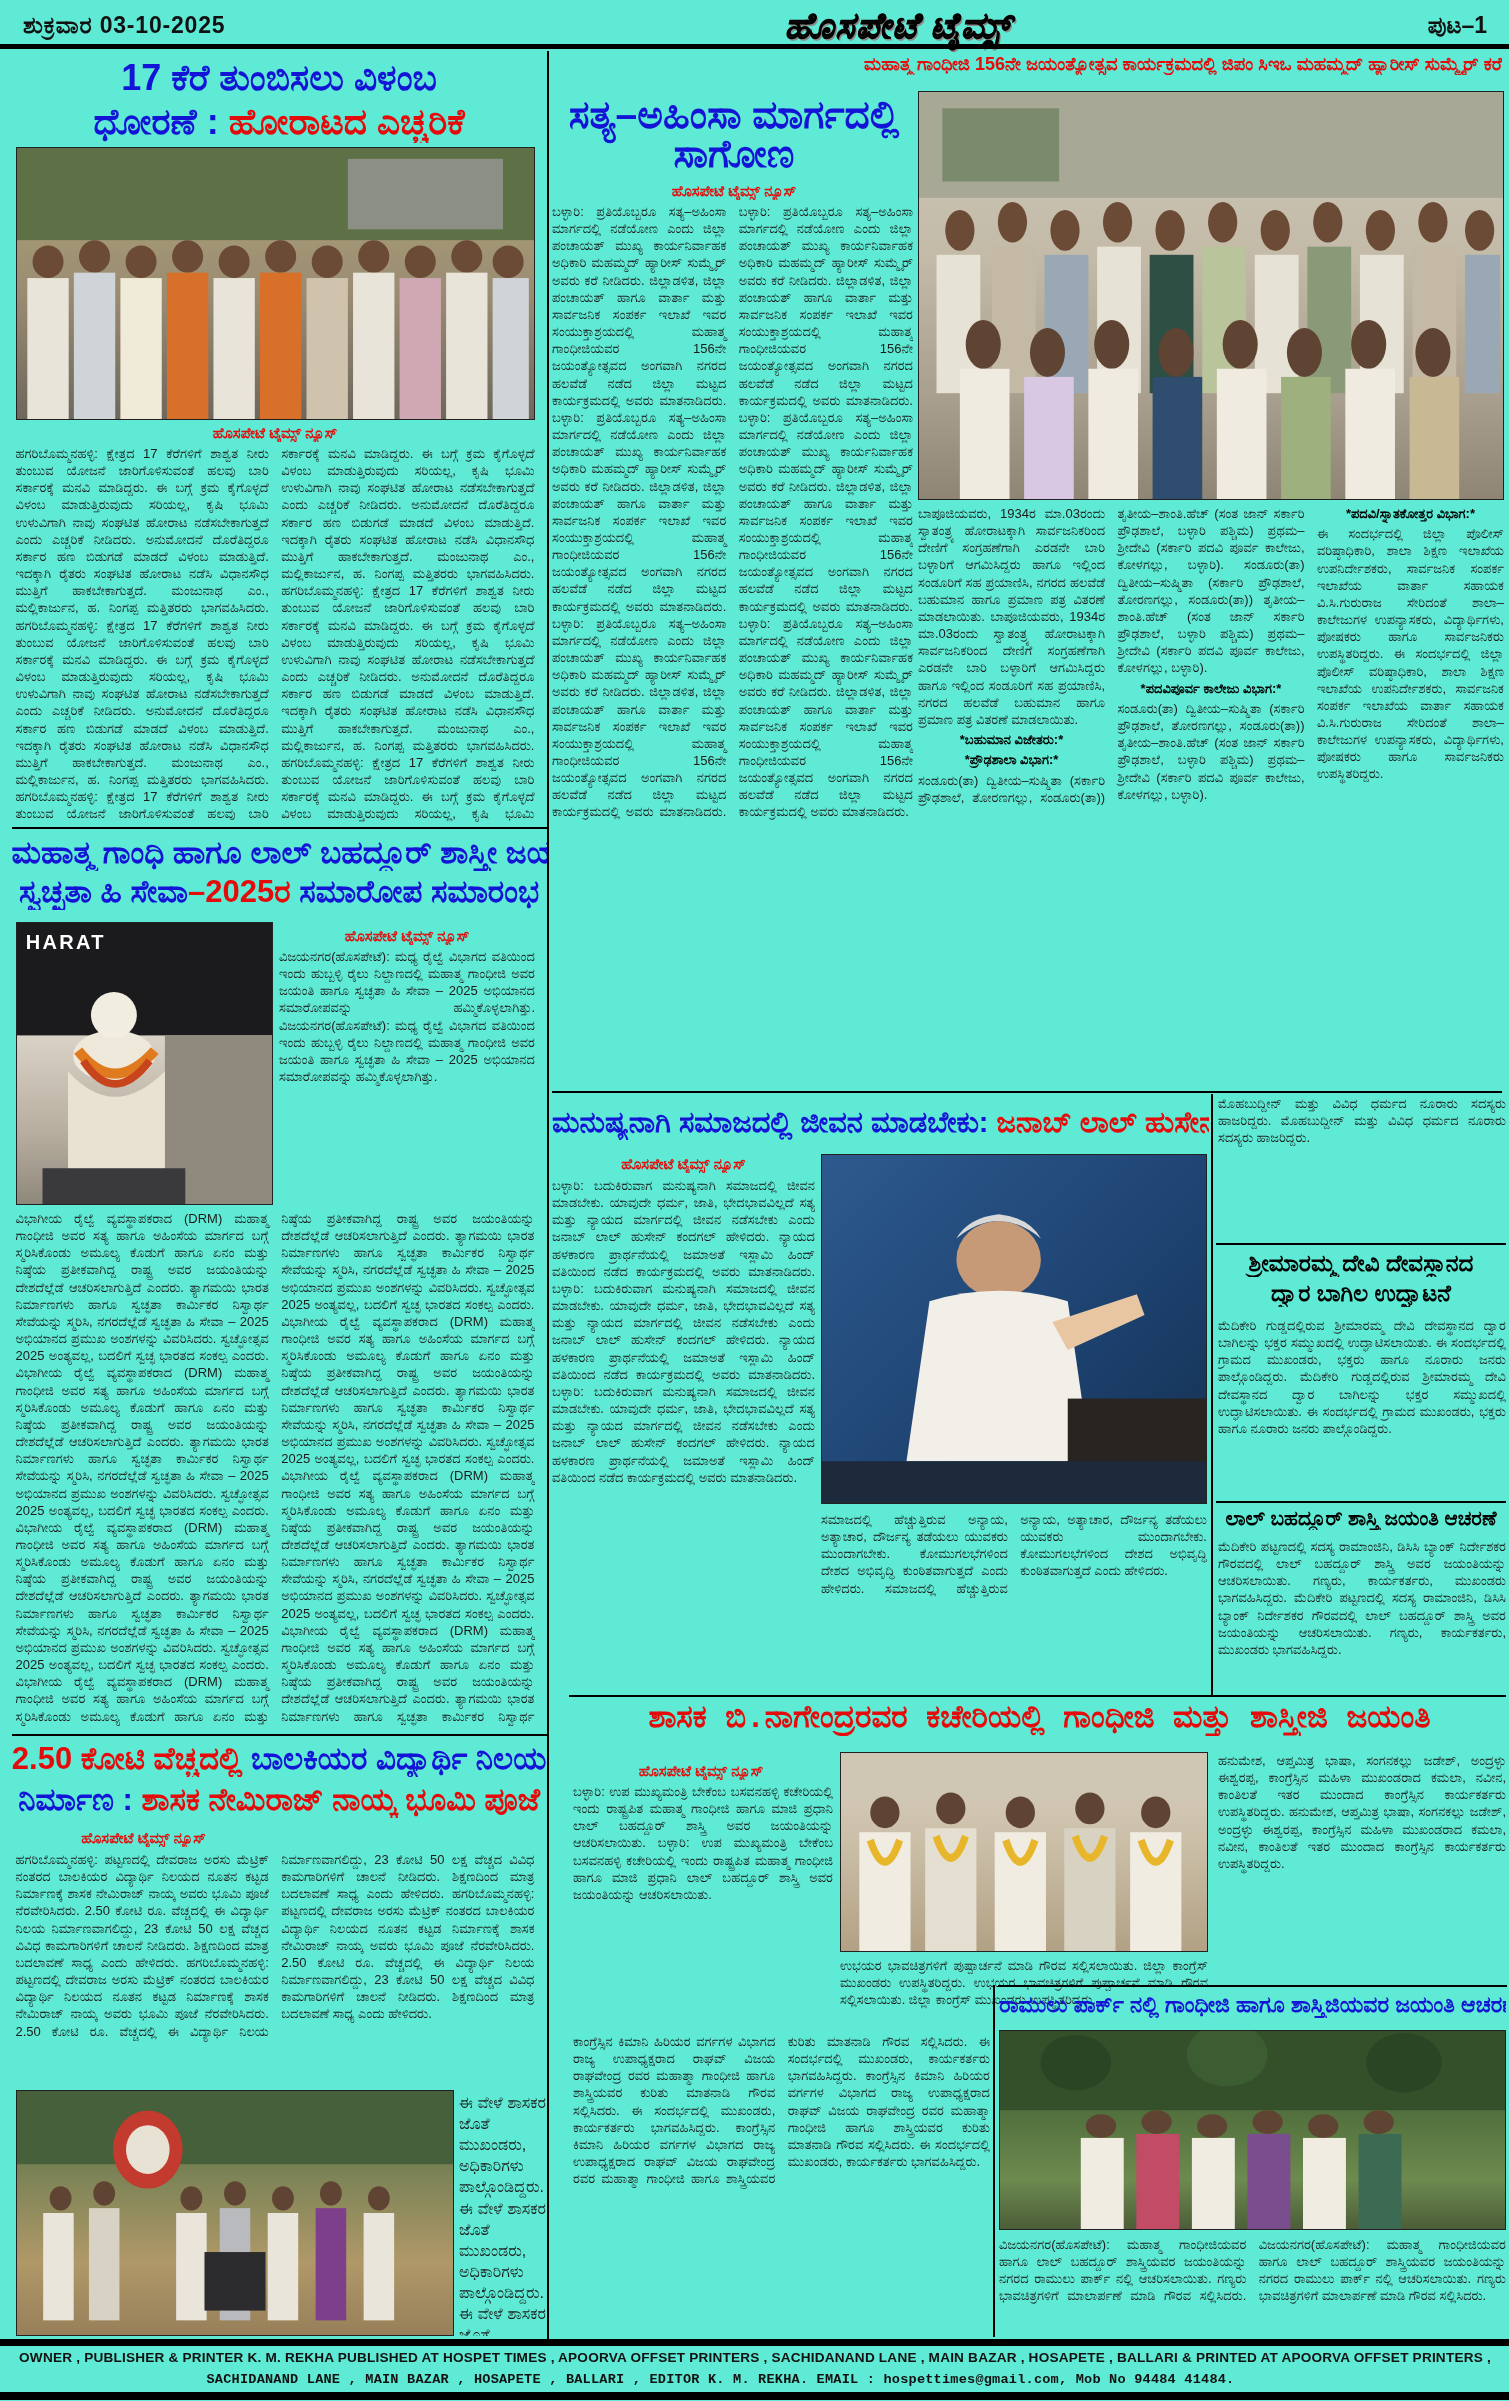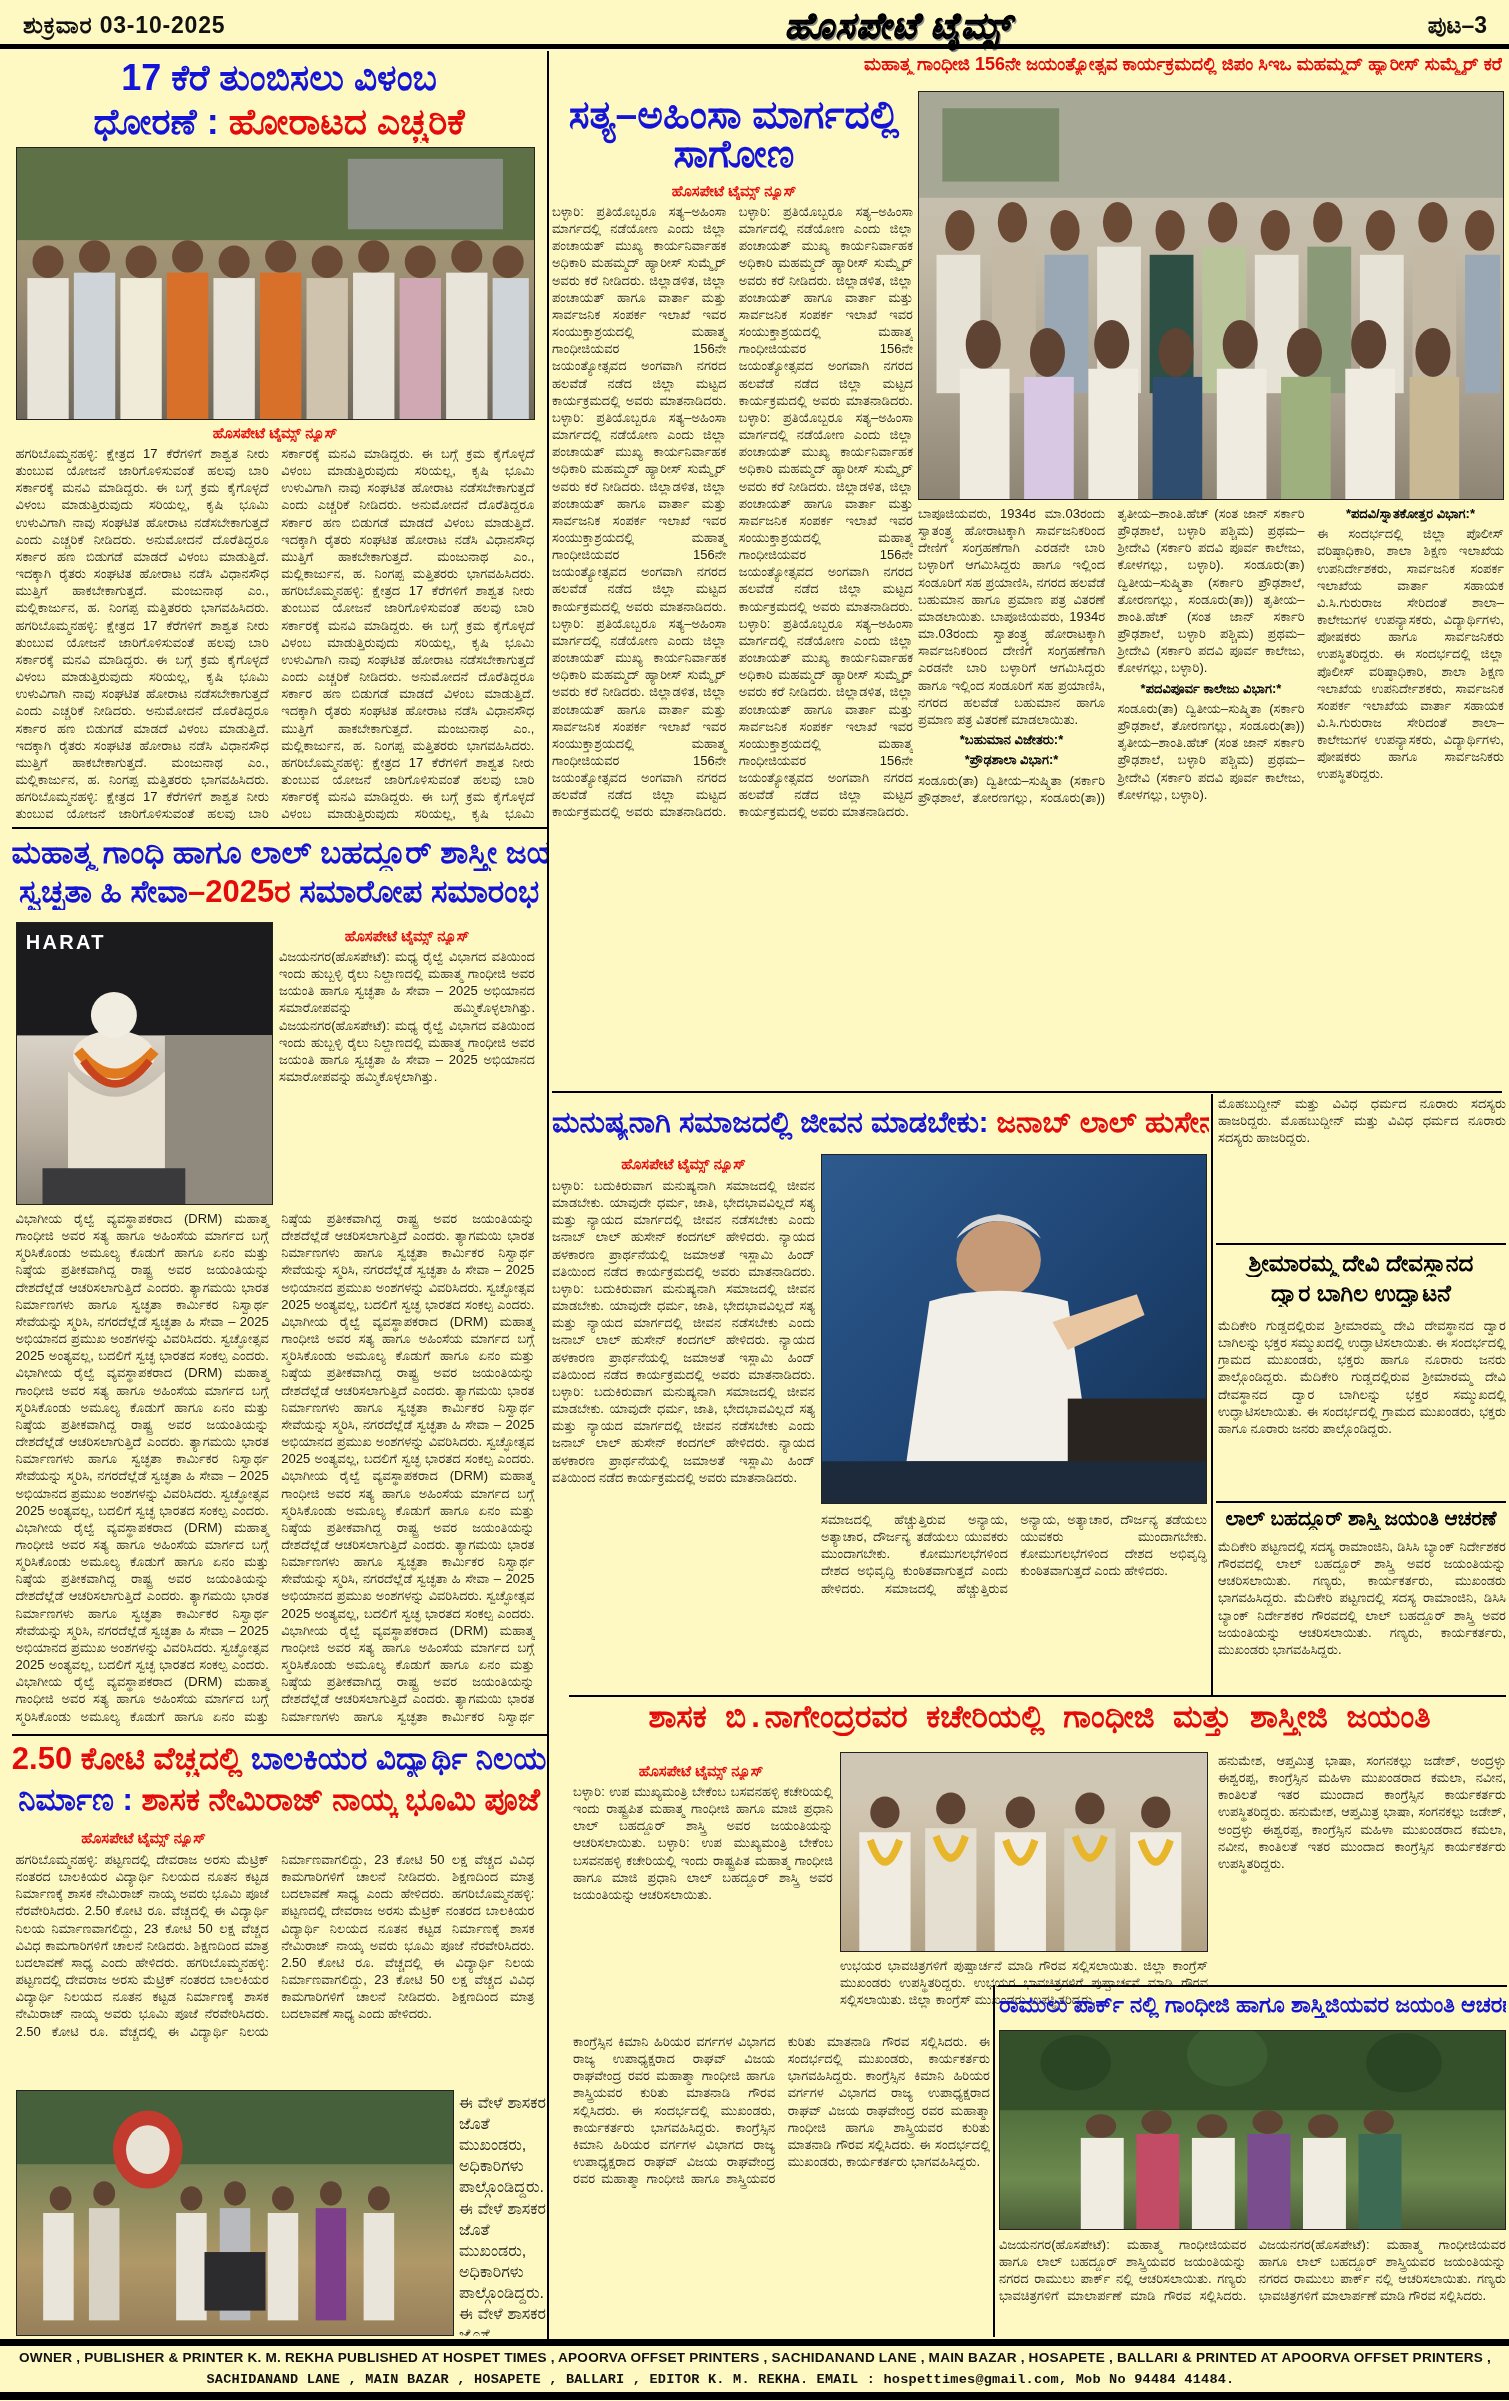--- a/index.html
+++ b/index.html
@@ -1,16 +1,16 @@
 <!DOCTYPE html>
 <html style="font-size:12.4px"><head>
 <meta charset="utf-8">
 <style>
   html,body{margin:0;padding:0;background:#e8e8e8;}
-  .page{position:relative;width:1510px;height:2401px;background:#fef9c3;
+  .page{position:relative;width:1510px;height:2401px;background:#5eead4;
         font-family:"Liberation Sans",sans-serif;color:#111;overflow:hidden;}
   .abs{position:absolute;}
   .rule{background:#000;}
   
   .date{font-size:23px;font-weight:bold;letter-spacing:0.8px;}
   .masthead{font-size:36px;font-weight:900;font-style:italic;letter-spacing:1.5px;
             text-shadow:1.5px 1.5px 0 #8a8a8a; -webkit-text-stroke:0.8px #000;}
   .pageno{font-size:23px;font-weight:bold;}
   
   .hl{font-weight:bold;text-align:center;white-space:nowrap;overflow:hidden;}
@@ -40,21 +40,21 @@
   
   .footer-line{font-weight:bold;font-size:13.6px;text-align:center;white-space:nowrap;overflow:hidden;letter-spacing:0.2px;}
 </style>
 </head>
 <body>
 
 <div class="page">
 
   <div class="abs date" style="left:23px;top:12.4px;">ಶುಕ್ರವಾರ 03-10-2025</div>
   <div class="abs masthead" style="left:720px;top:4.6px;width:356px;text-align:center;">ಹೊಸಪೇಟೆ ಟೈಮ್ಸ್</div>
-  <div class="abs pageno" style="left:1379px;top:12.4px;width:108px;text-align:right;">ಪುಟ–3</div>
+  <div class="abs pageno" style="left:1379px;top:12.4px;width:108px;text-align:right;">ಪುಟ–1</div>
   <div class="abs rule" style="left:0;top:44px;width:1510px;height:5.4px;"></div>
   <div class="abs rule" style="left:547px;top:51px;width:1.5px;height:2288px;"></div>
 
   <div class="abs hl blue" style="left:11.6px;top:57px;width:535px;font-size:36px;">17 ಕೆರೆ ತುಂಬಿಸಲು ವಿಳಂಬ</div>
   <div class="abs hl" style="left:11.6px;top:101px;width:535px;font-size:36px;">
     <span class="blue">ಧೋರಣೆ : </span><span class="red">ಹೋರಾಟದ ಎಚ್ಚರಿಕೆ</span>
   </div>
   <div class="abs photo ph-a" style="left:15.5px;top:147px;width:519px;height:273px;">
     <svg viewBox="0 0 200 100" preserveAspectRatio="none">
       <rect x="0" y="0" width="200" height="34" fill="#5d7046"></rect>

